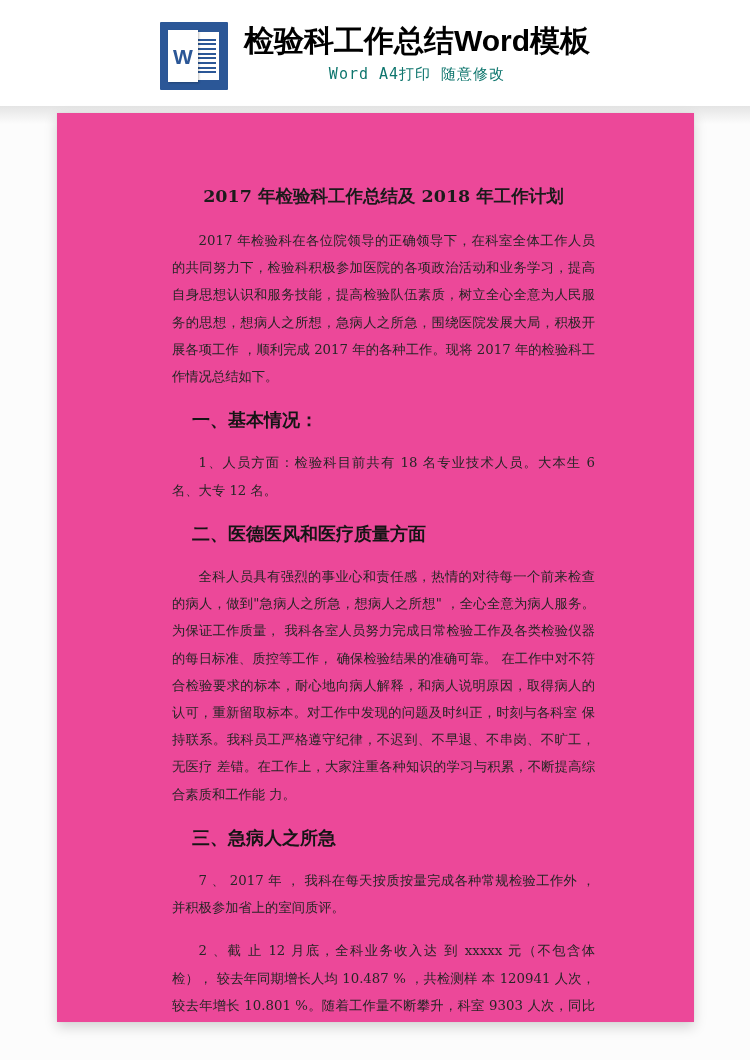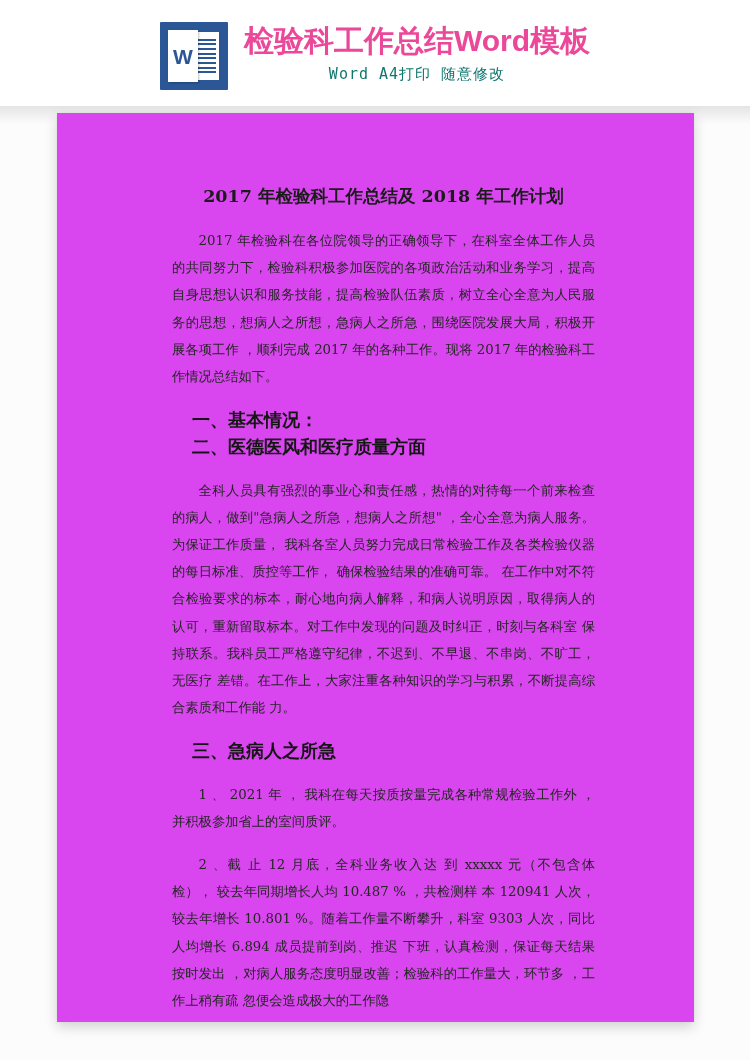--- a/index.html
+++ b/index.html
@@ -83,21 +83,21 @@
   }
 
   .header-text {
     display: flex;
     flex-direction: column;
     justify-content: flex-start;
   }
   .header-title {
     font-size: 30px;
     font-weight: bold;
-    color: #ec4899;
+    color: #000000;
     line-height: 38px;
     letter-spacing: 0px;
     white-space: nowrap;
   }
   .header-sub {
     font-size: 15px;
     color: #0f766e;
     line-height: 24px;
     text-align: center;
     letter-spacing: 1px;
@@ -122,21 +122,21 @@
     background: linear-gradient(to bottom, #e4e4e4, #fcfcfc);
   }
 
   
   .page {
     position: absolute;
     left: 57px;
     top: 113px;
     width: 637px;
     height: 909px;
-    background: #d946ef;
+    background: #ec4899;
     box-shadow: 0 5px 12px rgba(0,0,0,.17), 0 0 2px rgba(0,0,0,.05);
     box-sizing: border-box;
     overflow: hidden;
   }
   .page-body {
     position: absolute;
     left: 99px;
     top: 68px;
     width: 455px;
   }
@@ -198,20 +198,21 @@
 </div>
 
 <div class="backdrop"></div>
 
 <div class="page">
   <div class="page-body">
     <h1 class="doc-title">2017 年检验科工作总结及  2018 年工作计划</h1>
     <div id="doc-blocks">
         <p class="doc-p">2017 年检验科在各位院领导的正确领导下，在科室全体工作人员的共同努力下，检验科积极参加医院的各项政治活动和业务学习，提高自身思想认识和服务技能，提高检验队伍素质，树立全心全意为人民服务的思想，想病人之所想，急病人之所急，围绕医院发展大局，积极开展各项工作 ，顺利完成 2017 年的各种工作。现将 2017 年的检验科工作情况总结如下。</p>
         <p class="doc-h">一、基本情况：</p>
+        <p class="doc-p">1、人员方面：检验科目前共有 18 名专业技术人员。大本生 6 名、大专 12 名。</p>
         <p class="doc-h">二、医德医风和医疗质量方面</p>
         <p class="doc-p">全科人员具有强烈的事业心和责任感，热情的对待每一个前来检查的病人，做到"急病人之所急，想病人之所想" ，全心全意为病人服务。为保证工作质量， 我科各室人员努力完成日常检验工作及各类检验仪器的每日标准、质控等工作， 确保检验结果的准确可靠。 在工作中对不符合检验要求的标本，耐心地向病人解释，和病人说明原因，取得病人的认可，重新留取标本。对工作中发现的问题及时纠正，时刻与各科室 保持联系。我科员工严格遵守纪律，不迟到、不早退、不串岗、不旷工，无医疗 差错。在工作上，大家注重各种知识的学习与积累，不断提高综合素质和工作能 力。</p>
         <p class="doc-h">三、急病人之所急</p>
-        <p class="doc-p">1 、 2021 年 ， 我科在每天按质按量完成各种常规检验工作外 ，并积极参加省上的室间质评。</p>
+        <p class="doc-p">7 、 2017 年 ， 我科在每天按质按量完成各种常规检验工作外 ，并积极参加省上的室间质评。</p>
         <p class="doc-p">2 、截 止 12 月底，全科业务收入达 到 xxxxx 元（不包含体检）， 较去年同期增长人均 10.487 % ，共检测样 本 120941 人次，较去年增长 10.801 %。随着工作量不断攀升，科室 9303 人次，同比人均增长 6.894 成员提前到岗、推迟 下班，认真检测，保证每天结果按时发出 ，对病人服务态度明显改善；检验科的工作量大，环节多 ，工作上稍有疏 忽便会造成极大的工作隐</p>
       </div>
   </div>
 </div>
 
 </body></html>

